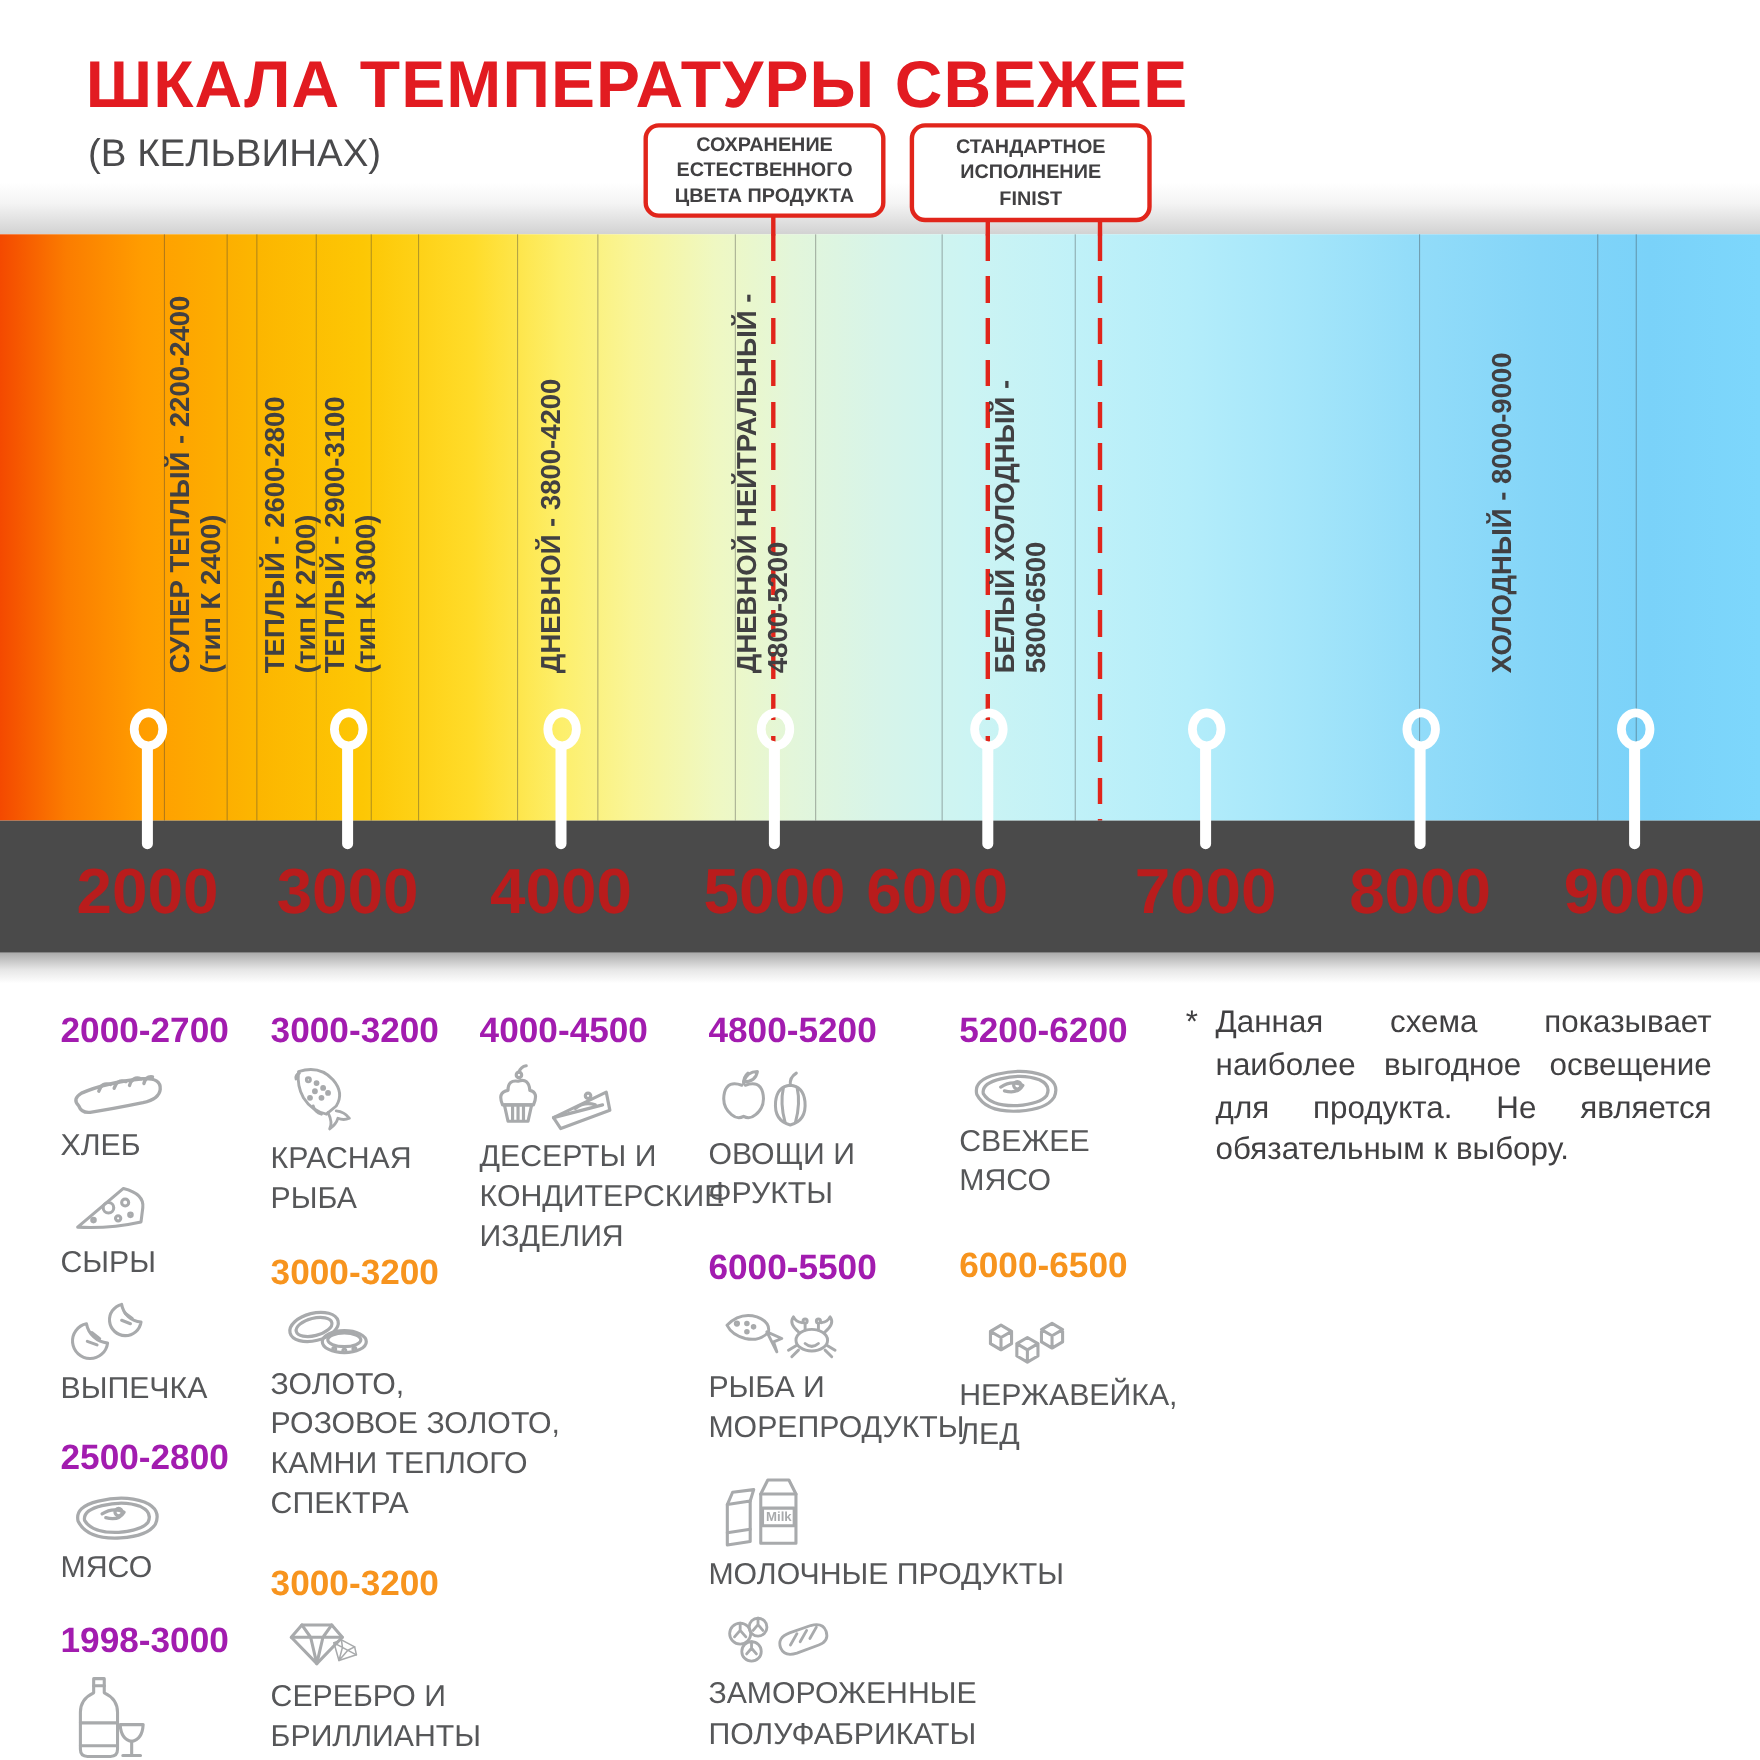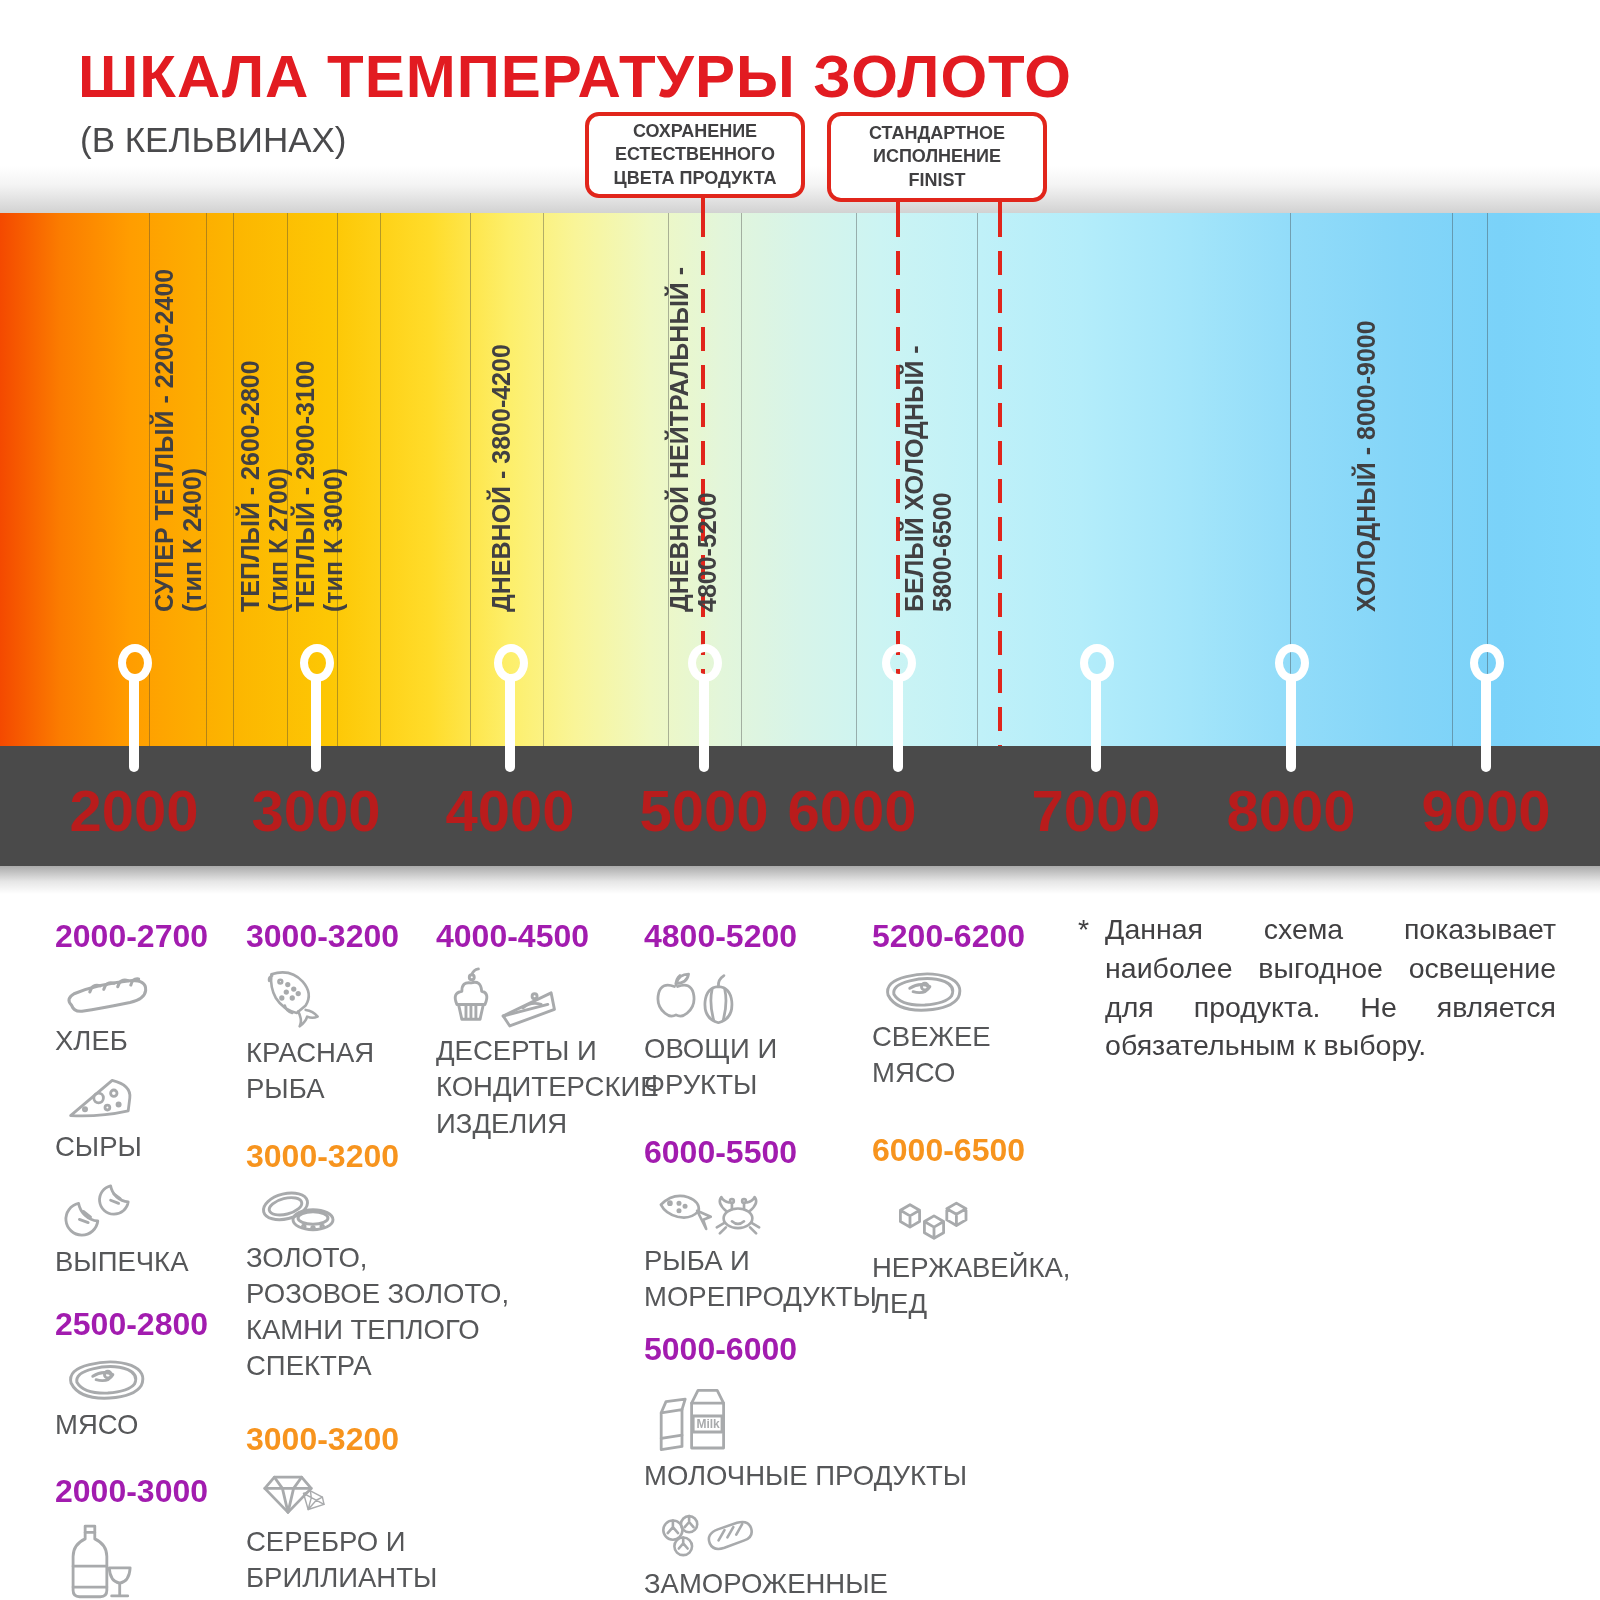--- a/index.html
+++ b/index.html
@@ -53,21 +53,21 @@
   .item{margin-bottom:10px;}
   .footnote{position:absolute;left:1078px;top:910px;width:478px;display:flex;gap:16px;
             color:#414042;font-size:28.5px;line-height:1.36;}
   .foot-text{text-align:justify;}
 </style>
 </head>
 <body>
 
 <div class="page">
 
-  <div class="abs title">ШКАЛА ТЕМПЕРАТУРЫ ЗОЛОТО</div>
+  <div class="abs title">ШКАЛА ТЕМПЕРАТУРЫ СВЕЖЕЕ</div>
   <div class="abs subtitle">(В КЕЛЬВИНАХ)</div>
 
   <div class="abs shadow-top"></div>
 
   <div class="abs band"></div>
 
   <div class="sep" style="left:149px"></div>
   <div class="sep" style="left:206px"></div>
   <div class="sep" style="left:233px"></div>
   <div class="sep" style="left:287px"></div>
@@ -200,21 +200,21 @@
             <path d="M12 38 Q8 22 34 16 Q62 9 84 17 Q103 25 96 41 Q88 54 58 56 Q22 58 12 38 Z"></path>
             <path d="M19 37 Q17 26 38 21 Q62 15 80 22 Q93 28 88 39 Q81 48 56 50 Q27 51 19 37 Z"></path>
             <path d="M38 30 q12 -8 24 -2 q-6 10 -20 6"></path>
               <circle cx="56" cy="28" r="4"></circle>
           </svg>
         </div>
         <div class="plabel">МЯСО</div>
       </div>
     </div>
     <div class="group" style="margin-top:30px">
-      <div class="range red">2000-3000</div>
+      <div class="range red">1998-3000</div>
       <div class="item">
         <div class="icon">
           <svg width="74" height="90" viewBox="0 0 92 112">
             <path d="M30 10 h12 v16 q15 7 15 22 v42 q0 8 -8 8 h-26 q-8 0 -8 -8 v-42 q0 -15 15 -22 z"></path>
             <path d="M15 60 h42 M15 86 h42 M30 18 h12"></path>
             <path d="M60 62 h26 q-1 17 -13 19 q-12 -2 -13 -19 z"></path>
             <path d="M73 81 v16 M63 97 h20"></path>
           </svg>
         </div>
 
@@ -344,21 +344,20 @@
             <path d="M96 42 q-12 -10 -6 -18 q3 6 10 7 M128 42 q12 -10 6 -18 q-3 6 -10 7"></path>
             <path d="M94 58 l-10 6 M96 64 l-8 8 M130 58 l10 6 M128 64 l8 8"></path>
             <path d="M104 56 q8 7 16 0"></path>
           </svg>
         </div>
         <div class="plabel">РЫБА И
 МОРЕПРОДУКТЫ</div>
       </div>
     </div>
     <div class="group" style="margin-top:16px">
-      <div class="range red">5000-6000</div>
       <div class="item">
         <div class="icon">
           <svg width="96" height="80" viewBox="0 0 120 100">
             <path d="M14 46 L40 42 L40 88 L14 92 Z"></path>
             <path d="M14 46 L20 32 L44 29 L40 42"></path>
             <path d="M14 78 L40 74"></path>
             <path d="M52 34 H92 V90 H52 Z"></path>
             <path d="M52 34 L60 18 H84 L92 34"></path>
             <path d="M54 50 H90 V70 H54 Z"></path>
             <text x="58" y="65" font-size="15" font-weight="bold" fill="#a8aaac" stroke="none">Milk</text>

